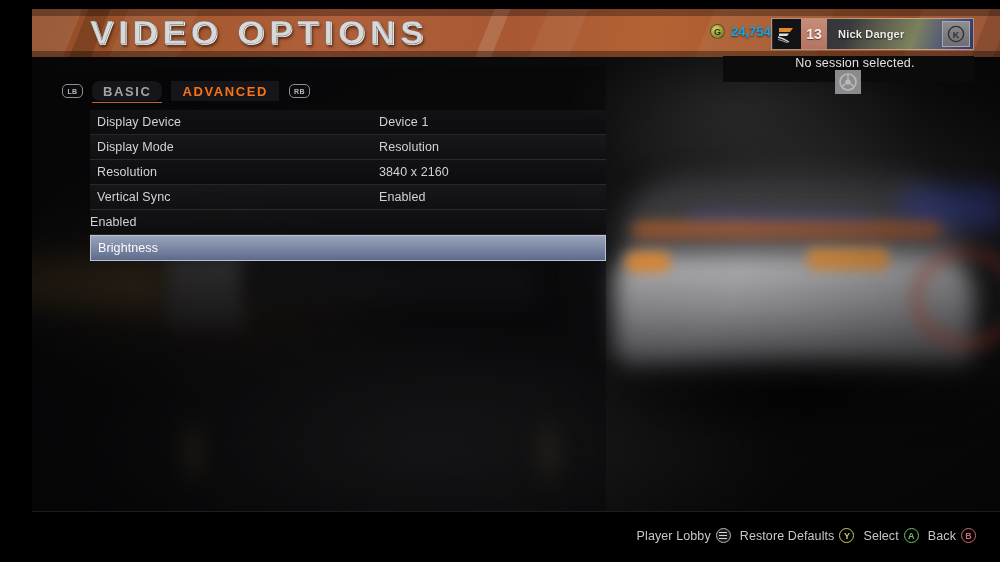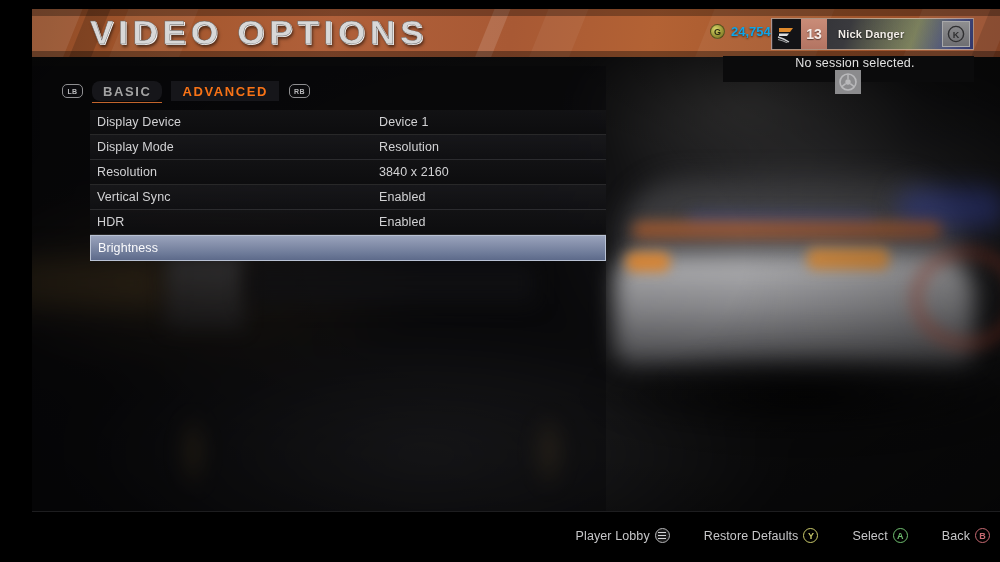--- a/index.html
+++ b/index.html
@@ -339,22 +339,22 @@
 
   
   #bottombar {
     position: absolute;
     left: 0; bottom: 0; width: 1000px; height: 51px;
     background: #000;
     border-top: 1px solid #1d1d1f;
   }
   #prompts {
     position: absolute;
-    right: 42px; top: 16px;
-    display: flex; align-items: flex-start; gap: 34px;
+    right: 56px; top: 16px;
+    display: flex; align-items: flex-start; gap: 9px;
   }
   .prompt {
     display: flex; align-items: center; gap: 5px;
     font-size: 12.5px; color: #c7c7c9;
     letter-spacing: 0.1px;
   }
   .btnGlyph {
     width: 15px; height: 15px; border-radius: 50%;
     border: 1.3px solid;
     display: flex; align-items: center; justify-content: center;
@@ -472,21 +472,20 @@
     </div>
     <div class="row">
       <div class="label">Resolution</div>
       <div class="value">3840 x 2160</div>
     </div>
     <div class="row">
       <div class="label">Vertical Sync</div>
       <div class="value">Enabled</div>
     </div>
     <div class="row">
-      <div class="label">HDR</div>
       <div class="value">Enabled</div>
     </div>
     <div class="row selected">
       <div class="label">Brightness</div>
       <div class="value"></div>
     </div>
   </div>
 
   <div id="bottombar">
     <div id="prompts">

